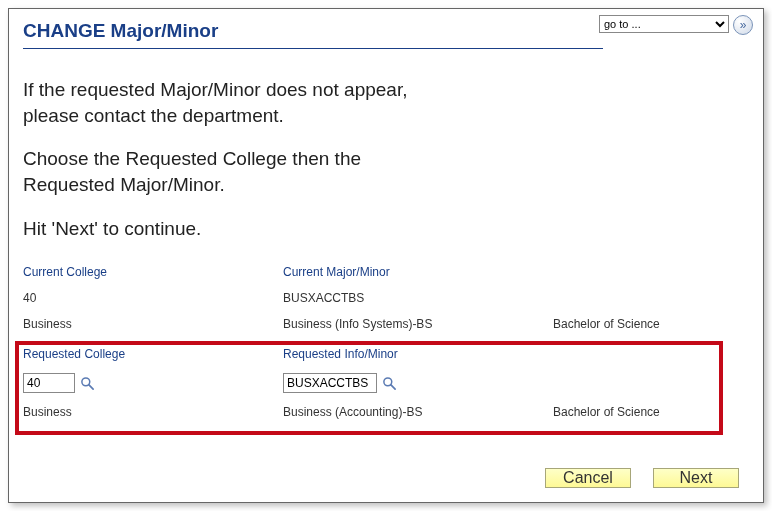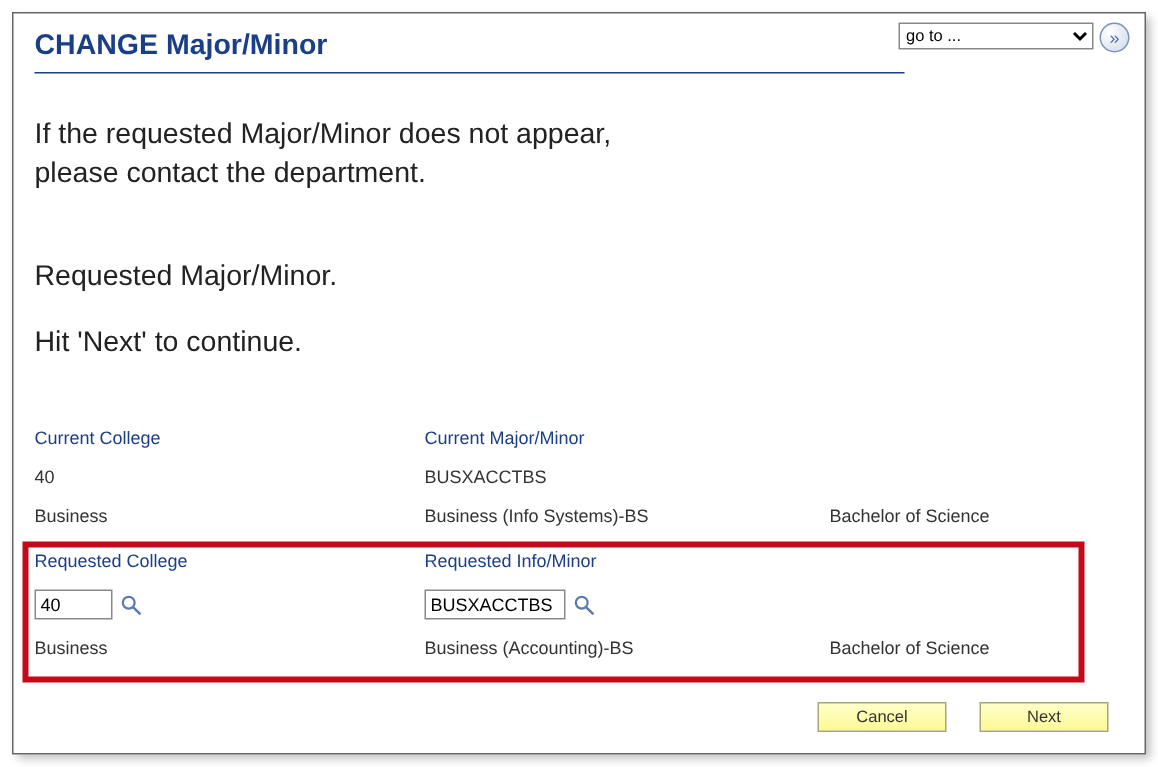--- a/index.html
+++ b/index.html
@@ -54,21 +54,21 @@
     font-weight: bold;
     border-bottom: 1px solid #1a3f87;
     width: 580px;
     padding: 3px 0 6px 0;
     margin-bottom: 28px;
   }
   .instructions {
     font-size: 19px;
     color: #222;
     line-height: 1.35;
-    margin-bottom: 44px;
+    margin-bottom: 24px;
   }
   .instructions p { margin: 0 0 18px 0; }
   .data-area { position: relative; }
   .grid {
     display: grid;
     grid-template-columns: 260px 270px 180px;
     row-gap: 8px;
     font-size: 12px;
     color: #333;
   }
@@ -114,21 +114,21 @@
     right: 24px;
     display: flex;
     gap: 22px;
   }
   .ps-btn {
     min-width: 86px;
     height: 20px;
     background: linear-gradient(#feffc7, #fef996);
     border: 1px solid #a7a679;
     color: #333;
-    font-size: 11px;
+    font-size: 16px;
     cursor: pointer;
     padding: 0 10px;
   }
 </style>
 </head>
 <body>
 
 <div class="page">
 
   <div class="top-right">
@@ -141,21 +141,21 @@
   </div>
 
   <div class="title">CHANGE Major/Minor</div>
 
   <div class="instructions">
     <p>
       <span>If the requested Major/Minor does not appear,</span><br>
       <span>please contact the department.</span>
     </p>
     <p>
-      <br>
+      <span>Choose the Requested College then the</span><br>
       <span>Requested Major/Minor.</span>
     </p>
     <p>
       <span>Hit 'Next' to continue.</span>
     </p>
   </div>
 
   <div class="data-area">
     <div class="req-box"></div>
 

